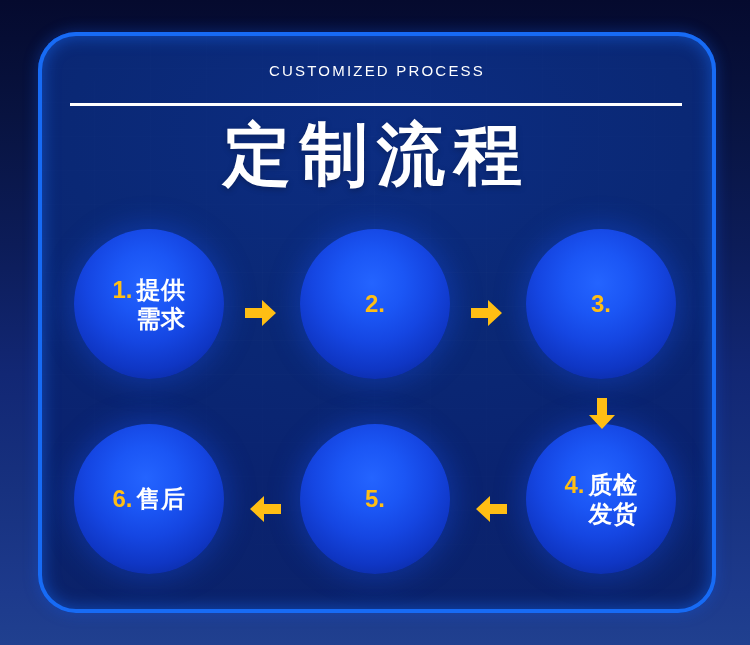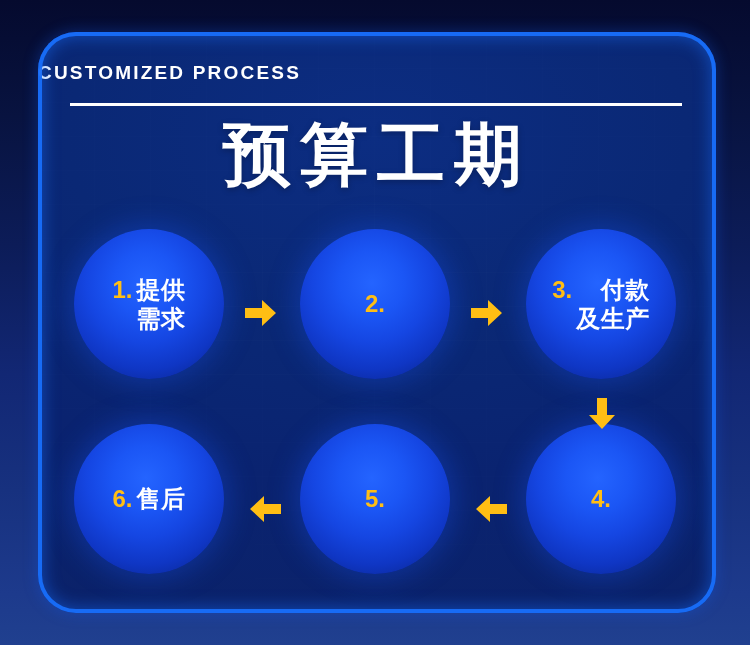--- a/index.html
+++ b/index.html
@@ -56,24 +56,24 @@
         rgba(255,255,255,0.030) 0px, rgba(255,255,255,0.030) 1px,
         rgba(0,0,0,0) 1px, rgba(0,0,0,0) 56px);
     mask-image: radial-gradient(100% 80% at 50% 30%, #000 0%, rgba(0,0,0,0.25) 85%);
     -webkit-mask-image: radial-gradient(100% 80% at 50% 30%, #000 0%, rgba(0,0,0,0.25) 85%);
   }
 
   
   #subtitle {
     position:absolute;
     left:0; right:0; top:30px;
-    text-align:left;
+    text-align:center;
     color:#ffffff;
-    font-size:19px;
-    font-weight:700;
+    font-size:15px;
+    font-weight:400;
     letter-spacing:2.2px;
   }
   #divider {
     position:absolute;
     left:32px; top:71px;
     width:612px; height:3px;
     background:#ffffff;
   }
   #title {
     position:absolute;
@@ -119,21 +119,21 @@
     font-weight:700;
     line-height:1.25;
     flex:0 0 auto;
   }
   .c-text {
     color:#ffffff;
     font-size:24px;
     font-weight:700;
     line-height:1.22;
     letter-spacing:0.5px;
-    text-align:right;
+    text-align:center;
     white-space:pre-line;
   }
   
   .align-top .c-num { align-self:flex-start; }
   .align-mid .c-num { align-self:center; }
   .one-line .c-num { align-self:center; }
 
   
   #circle-1 { left:36px;  top:197px; }
   #circle-2 { left:262px; top:197px; }
@@ -152,47 +152,47 @@
   #arrow-5 { left:211px; top:462px; }
 </style>
 </head>
 <body>
 
 <div id="card">
   <div id="card-pattern"></div>
 
   <div id="subtitle">CUSTOMIZED PROCESS</div>
   <div id="divider"></div>
-  <div id="title">预算工期</div>
+  <div id="title">定制流程</div>
 
   <div class="circle align-top" id="circle-1">
     <div class="c-inner">
       <span class="c-num">1.</span>
       <span class="c-text">提供
 需求</span>
     </div>
   </div>
 
   <div class="circle align-top" id="circle-2">
     <div class="c-inner">
       <span class="c-num">2.</span>
     </div>
   </div>
 
   <div class="circle align-top" id="circle-3">
     <div class="c-inner">
       <span class="c-num">3.</span>
-      <span class="c-text">付款
-及生产</span>
     </div>
   </div>
 
   <div class="circle align-top" id="circle-4">
     <div class="c-inner">
       <span class="c-num">4.</span>
+      <span class="c-text">质检
+发货</span>
     </div>
   </div>
 
   <div class="circle align-mid" id="circle-5">
     <div class="c-inner">
       <span class="c-num">5.</span>
     </div>
   </div>
 
   <div class="circle one-line" id="circle-6">

